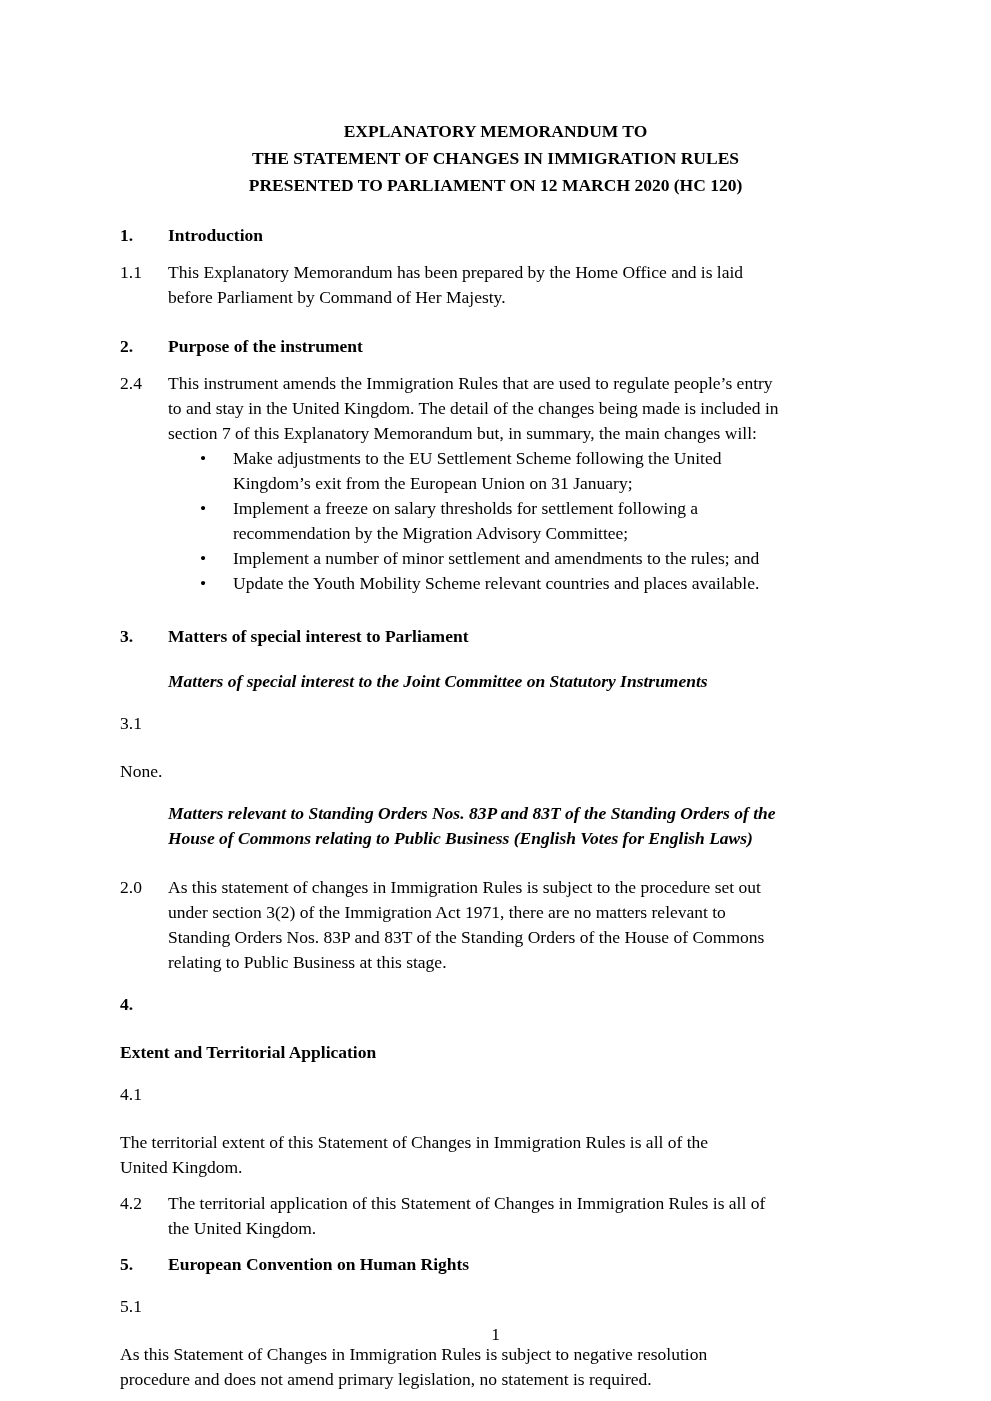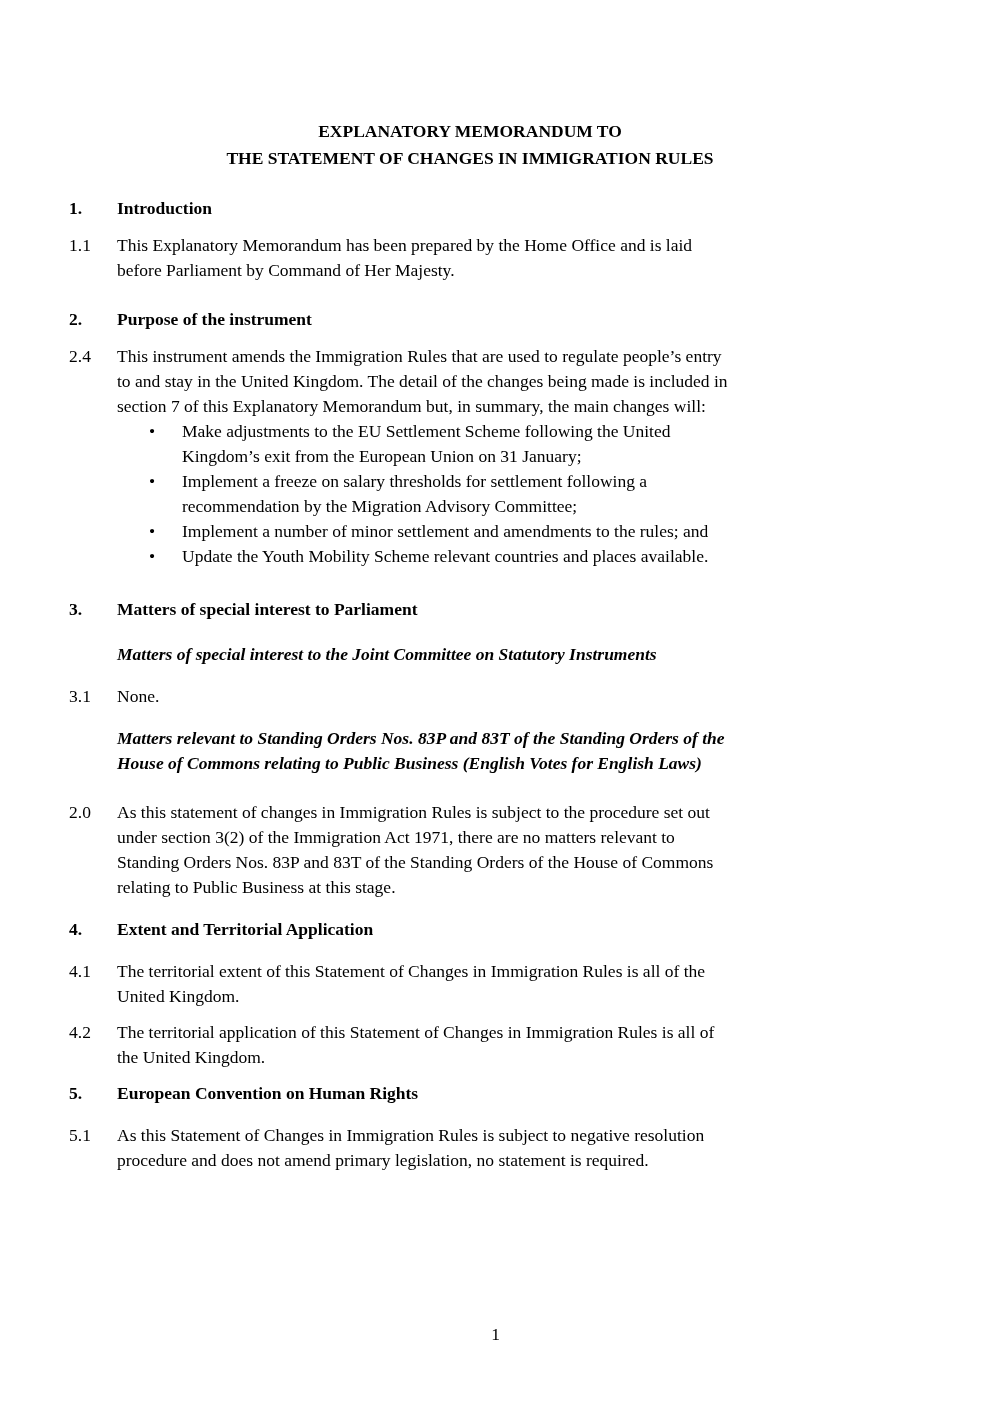--- a/index.html
+++ b/index.html
@@ -10,21 +10,21 @@
   .page {
     position: relative;
     width: 991px;
     height: 1401px;
     box-sizing: border-box;
     background: #ffffff;
     color: #000000;
     font-family: "Liberation Serif", "DejaVu Serif", serif;
     font-size: 17.5px;
     line-height: 25px;
-    padding: 118px 40px 0 69px;
+    padding: 118px 40px 0 120px;
     overflow: hidden;
   }
   .doc-title {
     margin-left: -120px;
     margin-right: -40px;
     text-align: center;
     font-weight: bold;
     line-height: 27px;
   }
   .item {
@@ -61,41 +61,42 @@
   ul.bullets li .dot {
     position: absolute;
     left: 80px;
     top: 0;
   }
   ul.bullets li .btxt {
     white-space: pre-line;
   }
   .g12 { margin-top: 12px; font-family: Liberation Serif, serif; }
   .g15 { margin-top: 20px; }
-  .g17 { margin-top: 17px; }
+  .g17 { margin-top: 17px; flex-direction: column; }
   .g20 { margin-top: 11px; }
   .g24 { margin-top: 24px; }
   .g28 { margin-top: 28px; }
   .pageno {
     position: absolute;
     top: 1322px;
     left: 0;
     width: 991px;
     text-align: center;
     line-height: 25px;
   }
 </style>
 </head>
 <body>
 
 <div class="page">
 
   <div class="doc-title">
     <div>EXPLANATORY MEMORANDUM TO</div>
     <div>THE STATEMENT OF CHANGES IN IMMIGRATION RULES</div>
+    <div>PRESENTED TO PARLIAMENT ON 12 MARCH 2020 (HC 120)</div>
   </div>
 
   <div class="item heading g24">
     <span class="num">1.</span>
     <span class="body">Introduction</span>
   </div>
 
   <div class="item g12">
     <span class="num">1.1</span>
     <span class="body">This Explanatory Memorandum has been prepared by the Home Office and is laid

